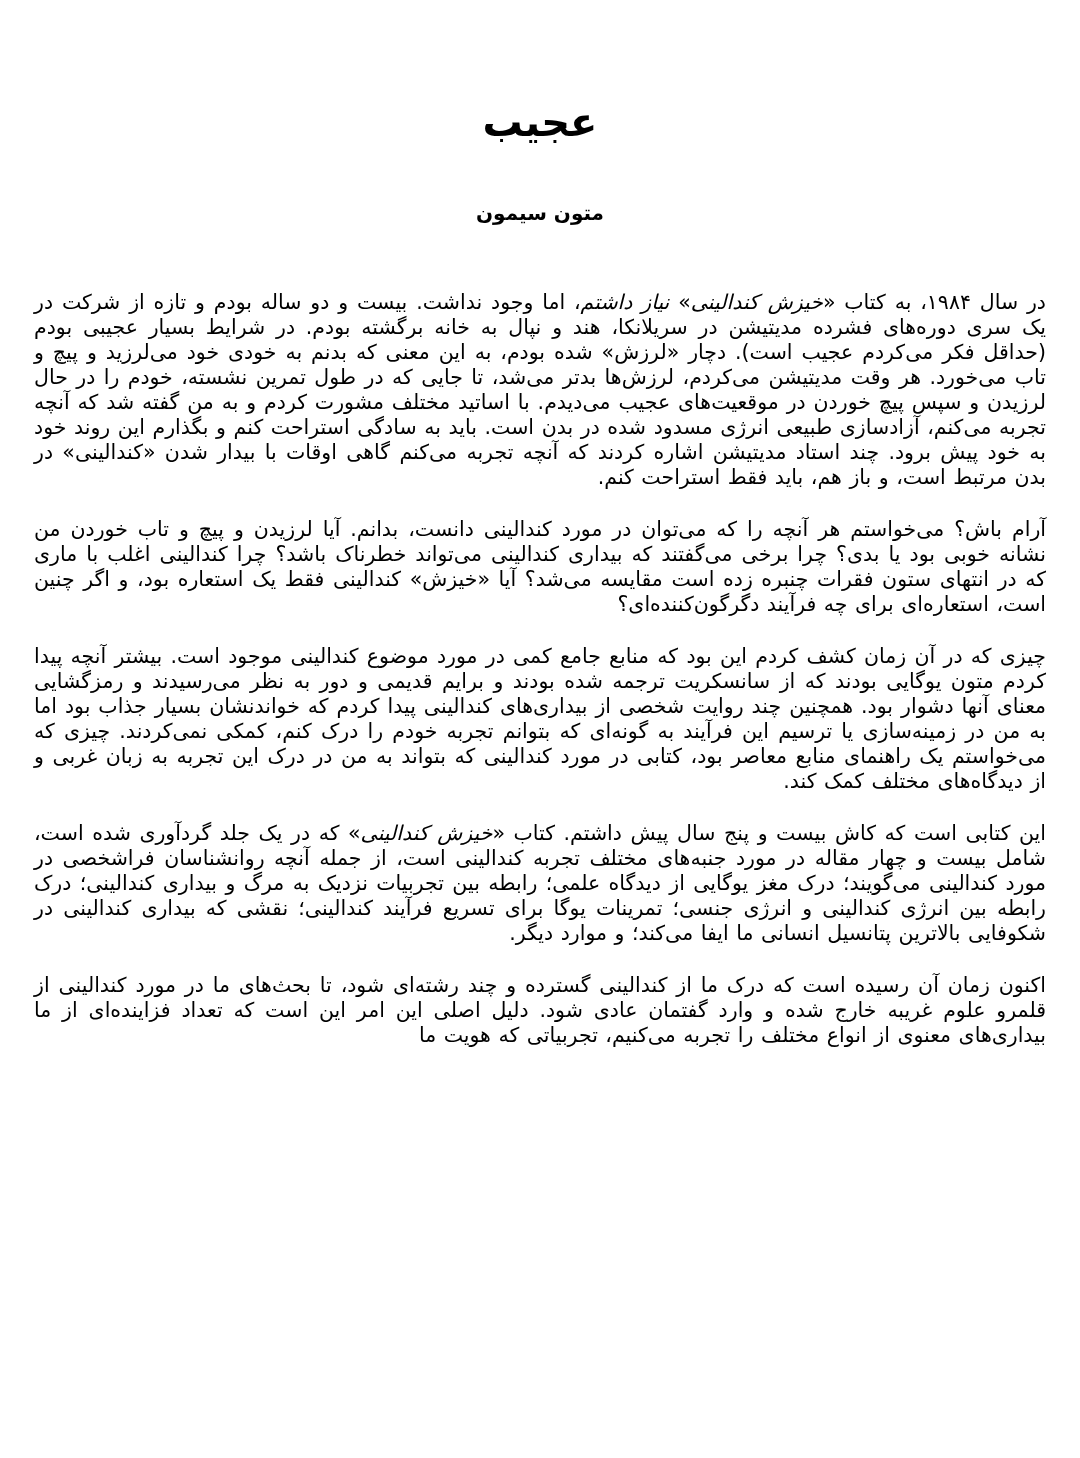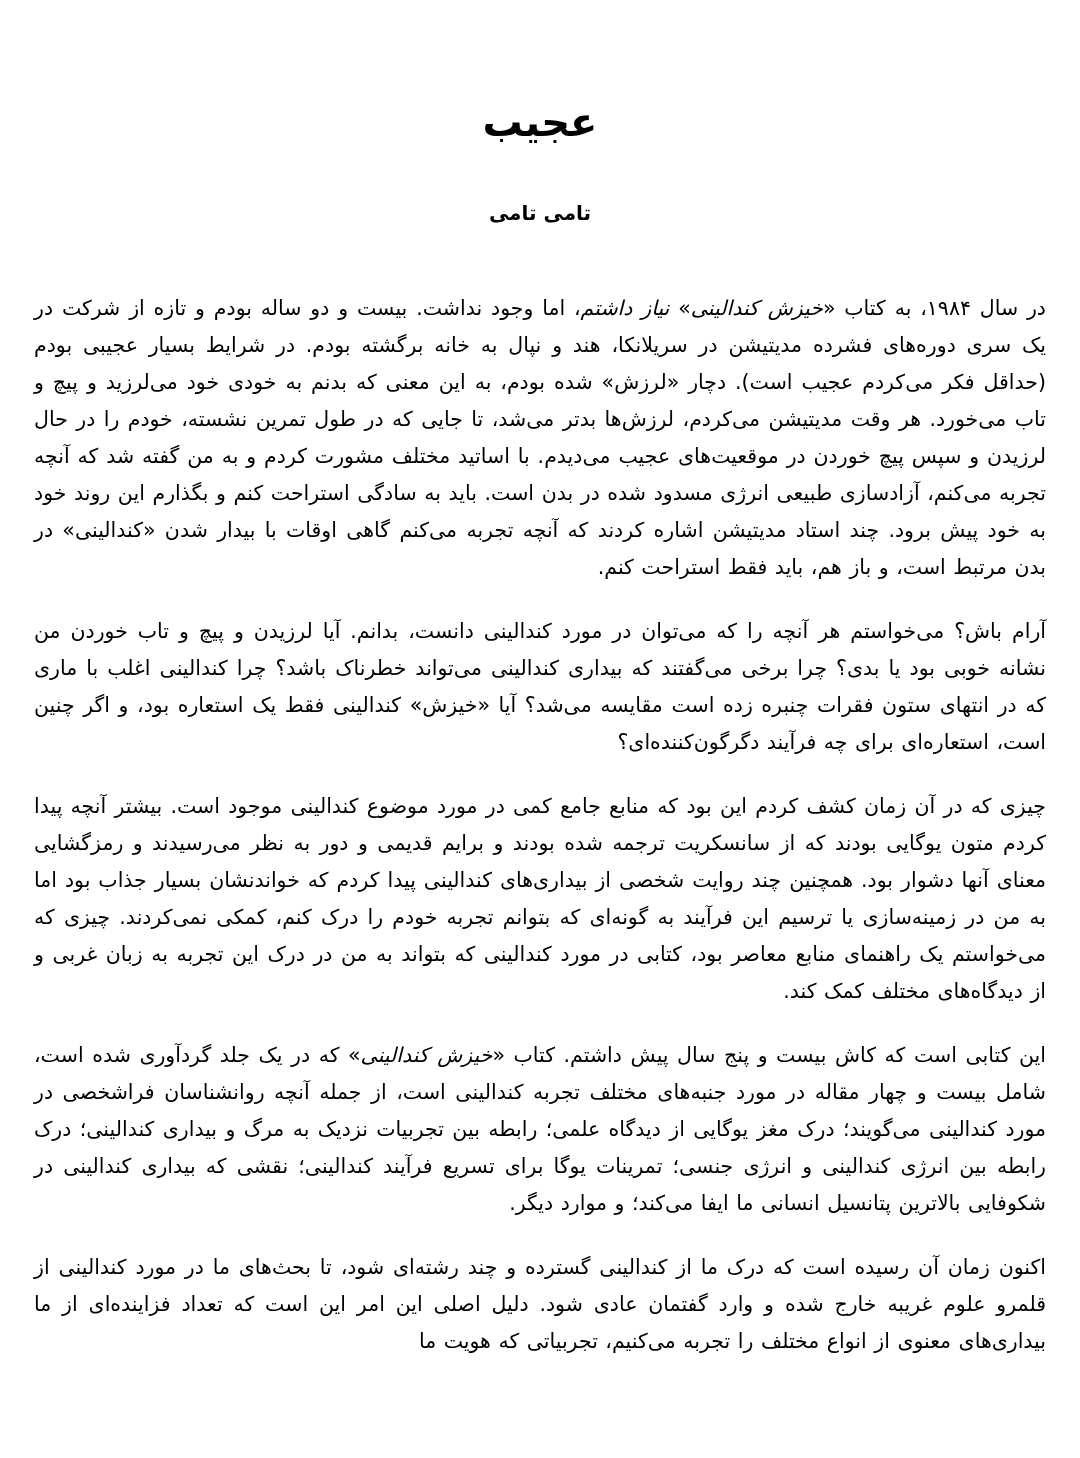--- a/index.html
+++ b/index.html
@@ -47,35 +47,35 @@
     }
     .body-text {
       position: absolute;
       top: 290px;
       left: 34px;
       width: 1012px;
     }
     .para {
       margin: 0 0 27px 0;
       font-size: 20.5px;
-      line-height: 37px;
+      line-height: 25px;
       text-align: justify;
       text-align-last: right;
       word-spacing: 1px;
     }
     .para i {
       font-style: italic;
     }
   </style>
 </head>
 <body>
 
 <div class="page">
   <h1 class="title">عجیب</h1>
-  <h2 class="author">تامی تامی</h2>
+  <h2 class="author">متون سیمون</h2>
 
   <div class="body-text">
     <p class="para">
       <span>در سال ۱۹۸۴، به کتاب «</span><i>خیزش کندالینی</i><span>» </span><i>نیاز داشتم</i><span>، اما وجود نداشت. بیست و دو ساله بودم و تازه از شرکت در یک سری دوره‌های فشرده مدیتیشن در سریلانکا، هند و نپال به خانه برگشته بودم. در شرایط بسیار عجیبی بودم (حداقل فکر می‌کردم عجیب است). دچار «لرزش» شده بودم، به این معنی که بدنم به خودی خود می‌لرزید و پیچ و تاب می‌خورد. هر وقت مدیتیشن می‌کردم، لرزش‌ها بدتر می‌شد، تا جایی که در طول تمرین نشسته، خودم را در حال لرزیدن و سپس پیچ خوردن در موقعیت‌های عجیب می‌دیدم. با اساتید مختلف مشورت کردم و به من گفته شد که آنچه تجربه می‌کنم، آزادسازی طبیعی انرژی مسدود شده در بدن است. باید به سادگی استراحت کنم و بگذارم این روند خود به خود پیش برود. چند استاد مدیتیشن اشاره کردند که آنچه تجربه می‌کنم گاهی اوقات با بیدار شدن «کندالینی» در بدن مرتبط است، و باز هم، باید فقط استراحت کنم.</span>
     </p>
     <p class="para">
       <span>آرام باش؟ می‌خواستم هر آنچه را که می‌توان در مورد کندالینی دانست، بدانم. آیا لرزیدن و پیچ و تاب خوردن من نشانه خوبی بود یا بدی؟ چرا برخی می‌گفتند که بیداری کندالینی می‌تواند خطرناک باشد؟ چرا کندالینی اغلب با ماری که در انتهای ستون فقرات چنبره زده است مقایسه می‌شد؟ آیا «خیزش» کندالینی فقط یک استعاره بود، و اگر چنین است، استعاره‌ای برای چه فرآیند دگرگون‌کننده‌ای؟</span>
     </p>
     <p class="para">
       <span>چیزی که در آن زمان کشف کردم این بود که منابع جامع کمی در مورد موضوع کندالینی موجود است. بیشتر آنچه پیدا کردم متون یوگایی بودند که از سانسکریت ترجمه شده بودند و برایم قدیمی و دور به نظر می‌رسیدند و رمزگشایی معنای آنها دشوار بود. همچنین چند روایت شخصی از بیداری‌های کندالینی پیدا کردم که خواندنشان بسیار جذاب بود اما به من در زمینه‌سازی یا ترسیم این فرآیند به گونه‌ای که بتوانم تجربه خودم را درک کنم، کمکی نمی‌کردند. چیزی که می‌خواستم یک راهنمای منابع معاصر بود، کتابی در مورد کندالینی که بتواند به من در درک این تجربه به زبان غربی و از دیدگاه‌های مختلف کمک کند.</span>

